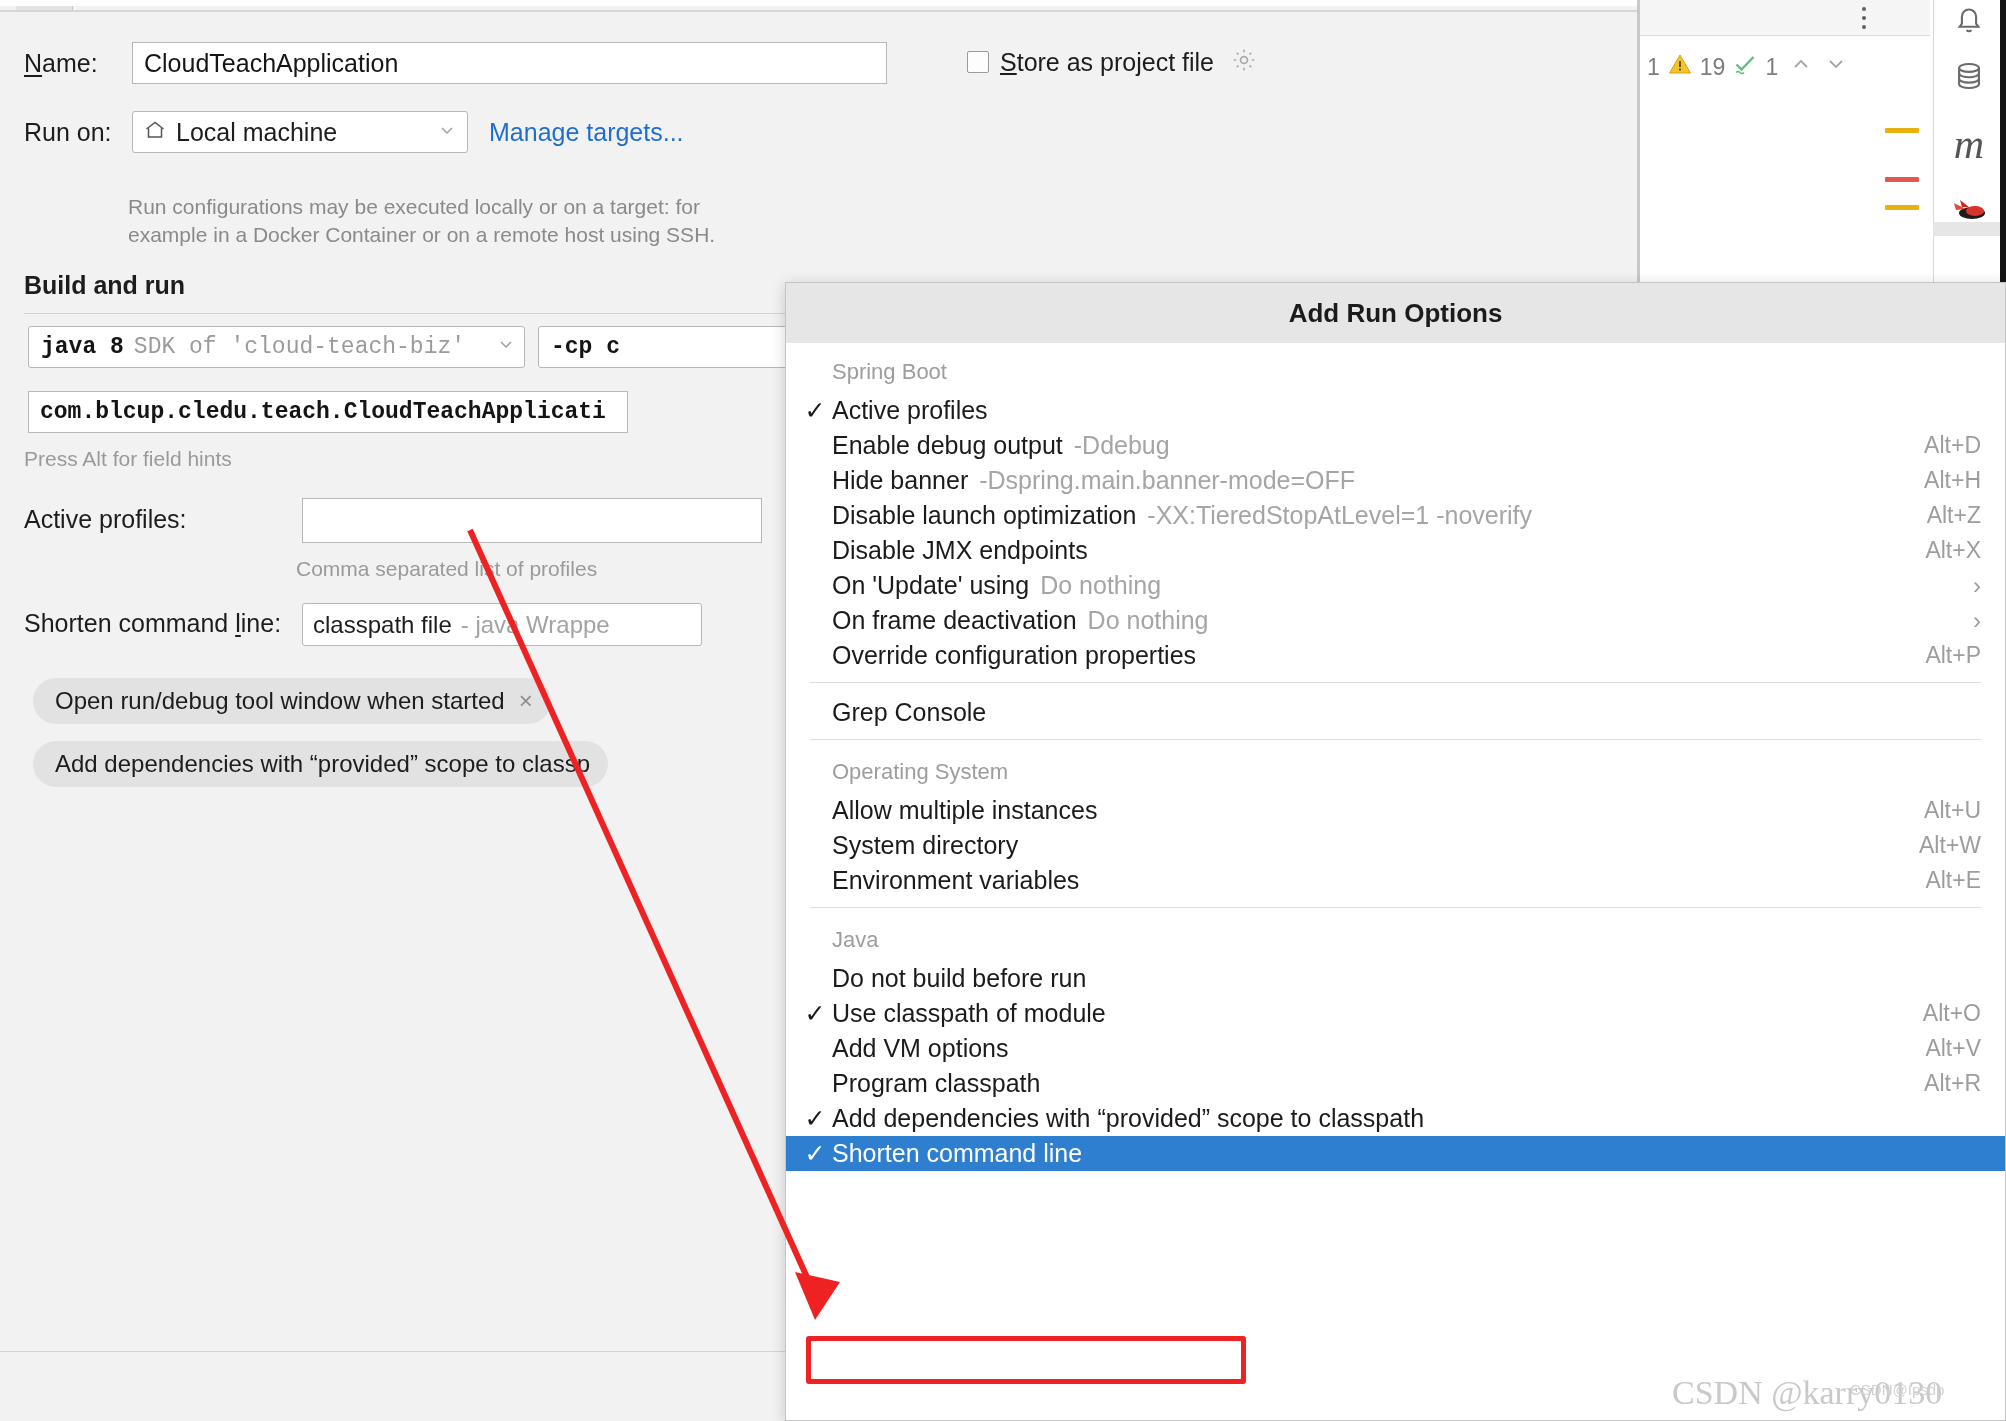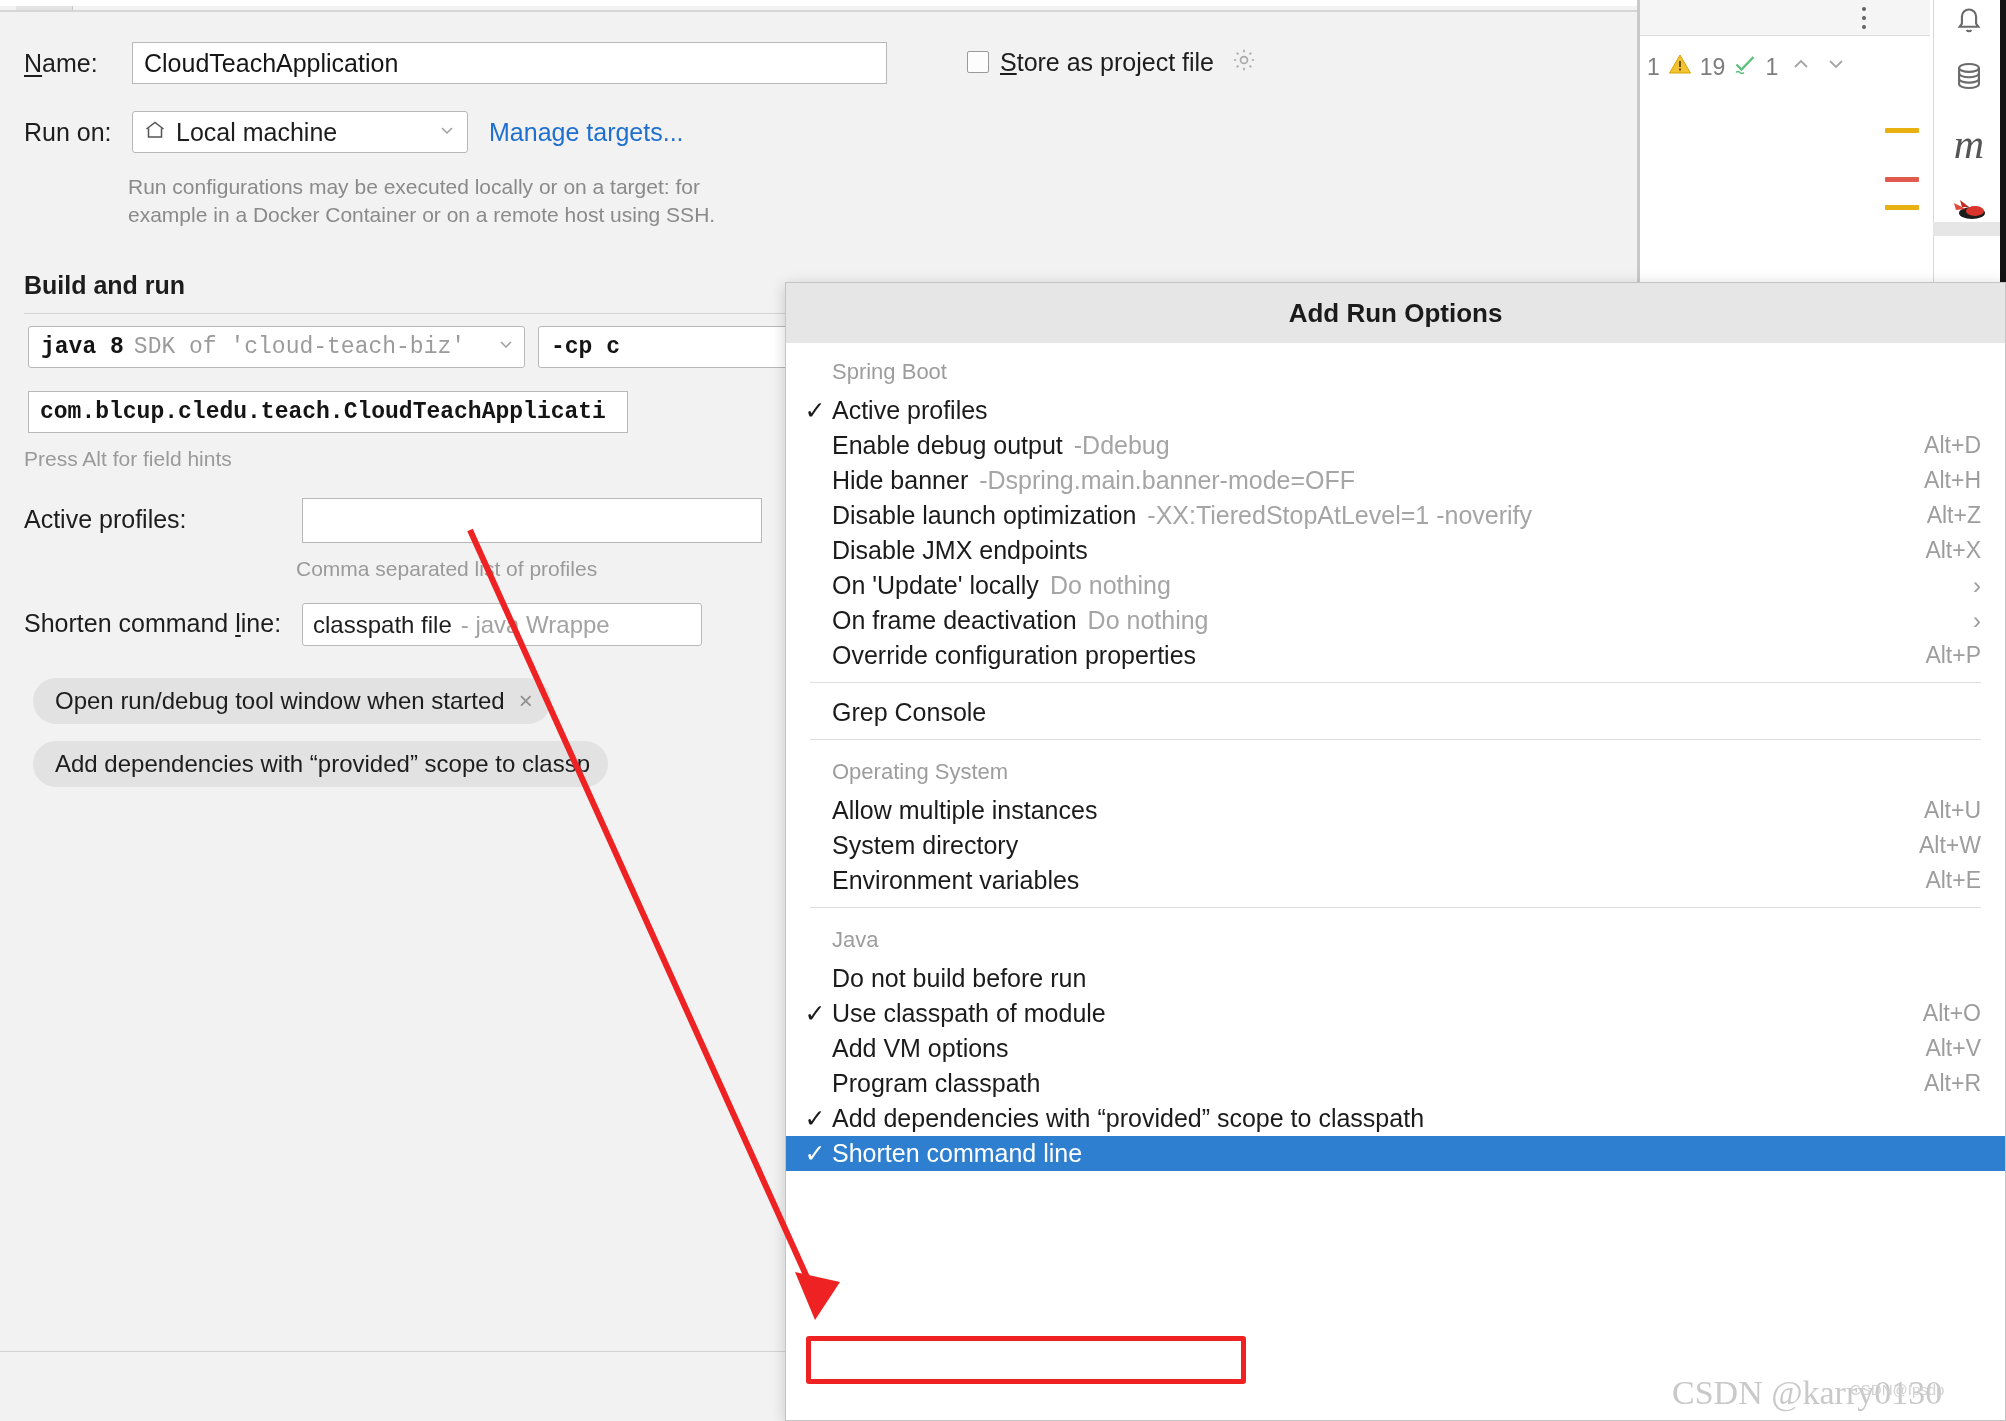--- a/index.html
+++ b/index.html
@@ -110,20 +110,21 @@
     font-size: 25px;
     color: #1f6fd0;
     white-space: nowrap;
   }
 
   .hint-text {
     position: absolute;
     font-size: 21px;
     color: #8a8a8a;
     white-space: nowrap;
+    margin-top: 20px;
   }
   .hint-1 { left: 128px; top: 169px; }
   .hint-2 { left: 128px; top: 197px; }
 
   
   .sect-divider {
     position: absolute;
     left: 24px; top: 307px;
     width: 1590px; height: 1px;
     background: #d3d3d3;
@@ -652,21 +653,21 @@
           <span class="opt-key">Alt+Z</span>
         </div>
         <div class="opt-row">
           <span class="opt-check"></span>
           <span class="opt-label">Disable JMX endpoints</span>
           <span class="opt-spacer"></span>
           <span class="opt-key">Alt+X</span>
         </div>
         <div class="opt-row">
           <span class="opt-check"></span>
-          <span class="opt-label">On 'Update' locally</span>
+          <span class="opt-label">On 'Update' using</span>
           <span class="opt-sub">Do nothing</span>
           <span class="opt-spacer"></span>
           <span class="opt-arrow">›</span>
         </div>
         <div class="opt-row">
           <span class="opt-check"></span>
           <span class="opt-label">On frame deactivation</span>
           <span class="opt-sub">Do nothing</span>
           <span class="opt-spacer"></span>
           <span class="opt-arrow">›</span>

